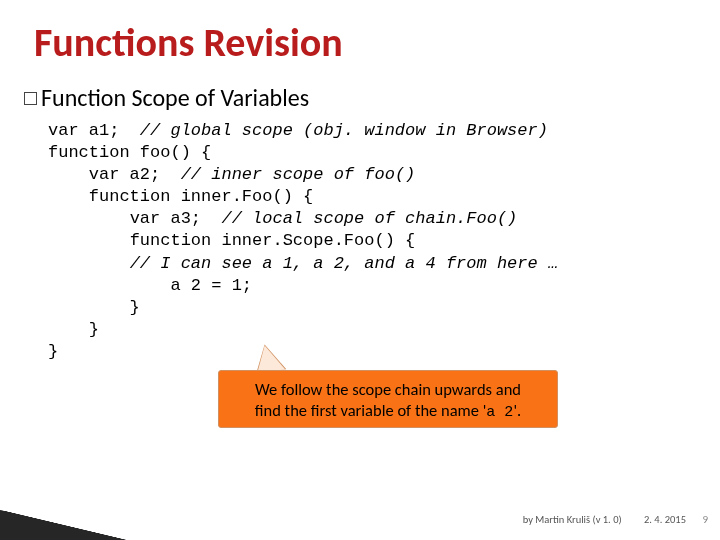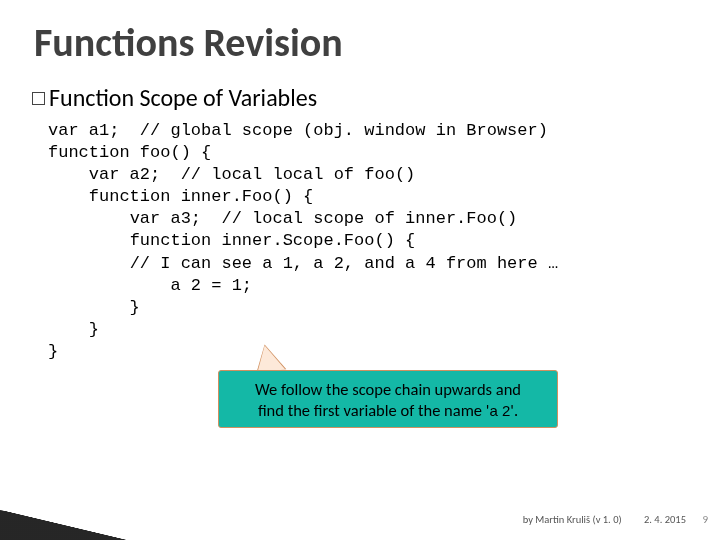--- a/index.html
+++ b/index.html
@@ -7,51 +7,51 @@
     width: 720px;
     height: 540px;
     background: #fff;
     font-family: Calibri, Arial, sans-serif;
     position: relative;
     overflow: hidden;
   }
   .title {
     font-size: 40px;
     font-weight: bold;
-    color: #404040;
+    color: #b91c1c;
     padding: 18px 0 0 34px;
   }
   .subtitle {
-    padding: 16px 0 0 32px;
+    padding: 16px 0 0 24px;
     font-size: 24px;
   }
   .subtitle .box {
     display: inline-block;
     width: 13px;
     height: 13px;
     border: 1.5px solid #444;
     margin-right: 4px;
     vertical-align: 1px;
   }
   .code {
     font-family: "Courier New", monospace;
     font-size: 17px;
     line-height: 1.3;
     padding: 8px 0 0 48px;
     white-space: pre;
   }
   .kw { font-weight: normal; }
-  .cm { }
+  .cm { font-style: italic; }
   .callout {
     position: absolute;
     left: 218px;
     top: 370px;
     width: 340px;
     height: 58px;
-    background: #14b8a6;
+    background: #f97316;
     border: 1px solid #d09060;
     border-radius: 3px;
     font-size: 16.5px;
     text-align: center;
     padding: 8px 10px 6px 10px;
     line-height: 1.25;
   }
   .callout-tail {
     position: absolute;
     left: 256px;
@@ -91,36 +91,36 @@
   .wedge {
     position: absolute;
     left: 0;
     bottom: 0;
     width: 210px;
     height: 50px;
     background: linear-gradient(to top right, #000 0%, #000 30%, transparent 30.5%);
     clip-path: polygon(0% 40%, 100% 100%, 0% 100%);
     opacity: 0.85;
   }
-  .mono { font-family: Liberation Sans, sans-serif; font-size: 15px; }
+  .mono { font-family: Liberation Mono, monospace; font-size: 15px; }
 </style>
 </head>
 <body>
 
 <div class="title">Functions Revision</div>
 
 <div class="subtitle">
   <span class="box"></span><span>Function</span><span> Scope of Variables</span>
 </div>
 
 <div class="code"><span class="kw">var</span><span> a1;  </span><span class="cm">// global scope (obj. window in Browser)</span>
 <span class="kw">function</span><span> foo() {</span>
-<span>    </span><span class="kw">var</span><span> a2;  </span><span class="cm">// local local of foo()</span>
+<span>    </span><span class="kw">var</span><span> a2;  </span><span class="cm">// inner scope of foo()</span>
 <span>    </span><span class="kw">function</span><span> inner.Foo() {</span>
-<span>        </span><span class="kw">var</span><span> a3;  </span><span class="cm">// local scope of inner.Foo()</span>
+<span>        </span><span class="kw">var</span><span> a3;  </span><span class="cm">// local scope of chain.Foo()</span>
 <span>        </span><span class="kw">function</span><span> inner.Scope.Foo() {</span>
 <span>        </span><span class="cm">// I can see a 1, a 2, and a 4 from here …</span>
 <span>            a 2 = 1;</span>
 <span>        }</span>
 <span>    }</span>
 <span>}</span></div>
 
 <div class="callout-tail-border"></div>
 <div class="callout-tail"></div>
 <div class="callout">

